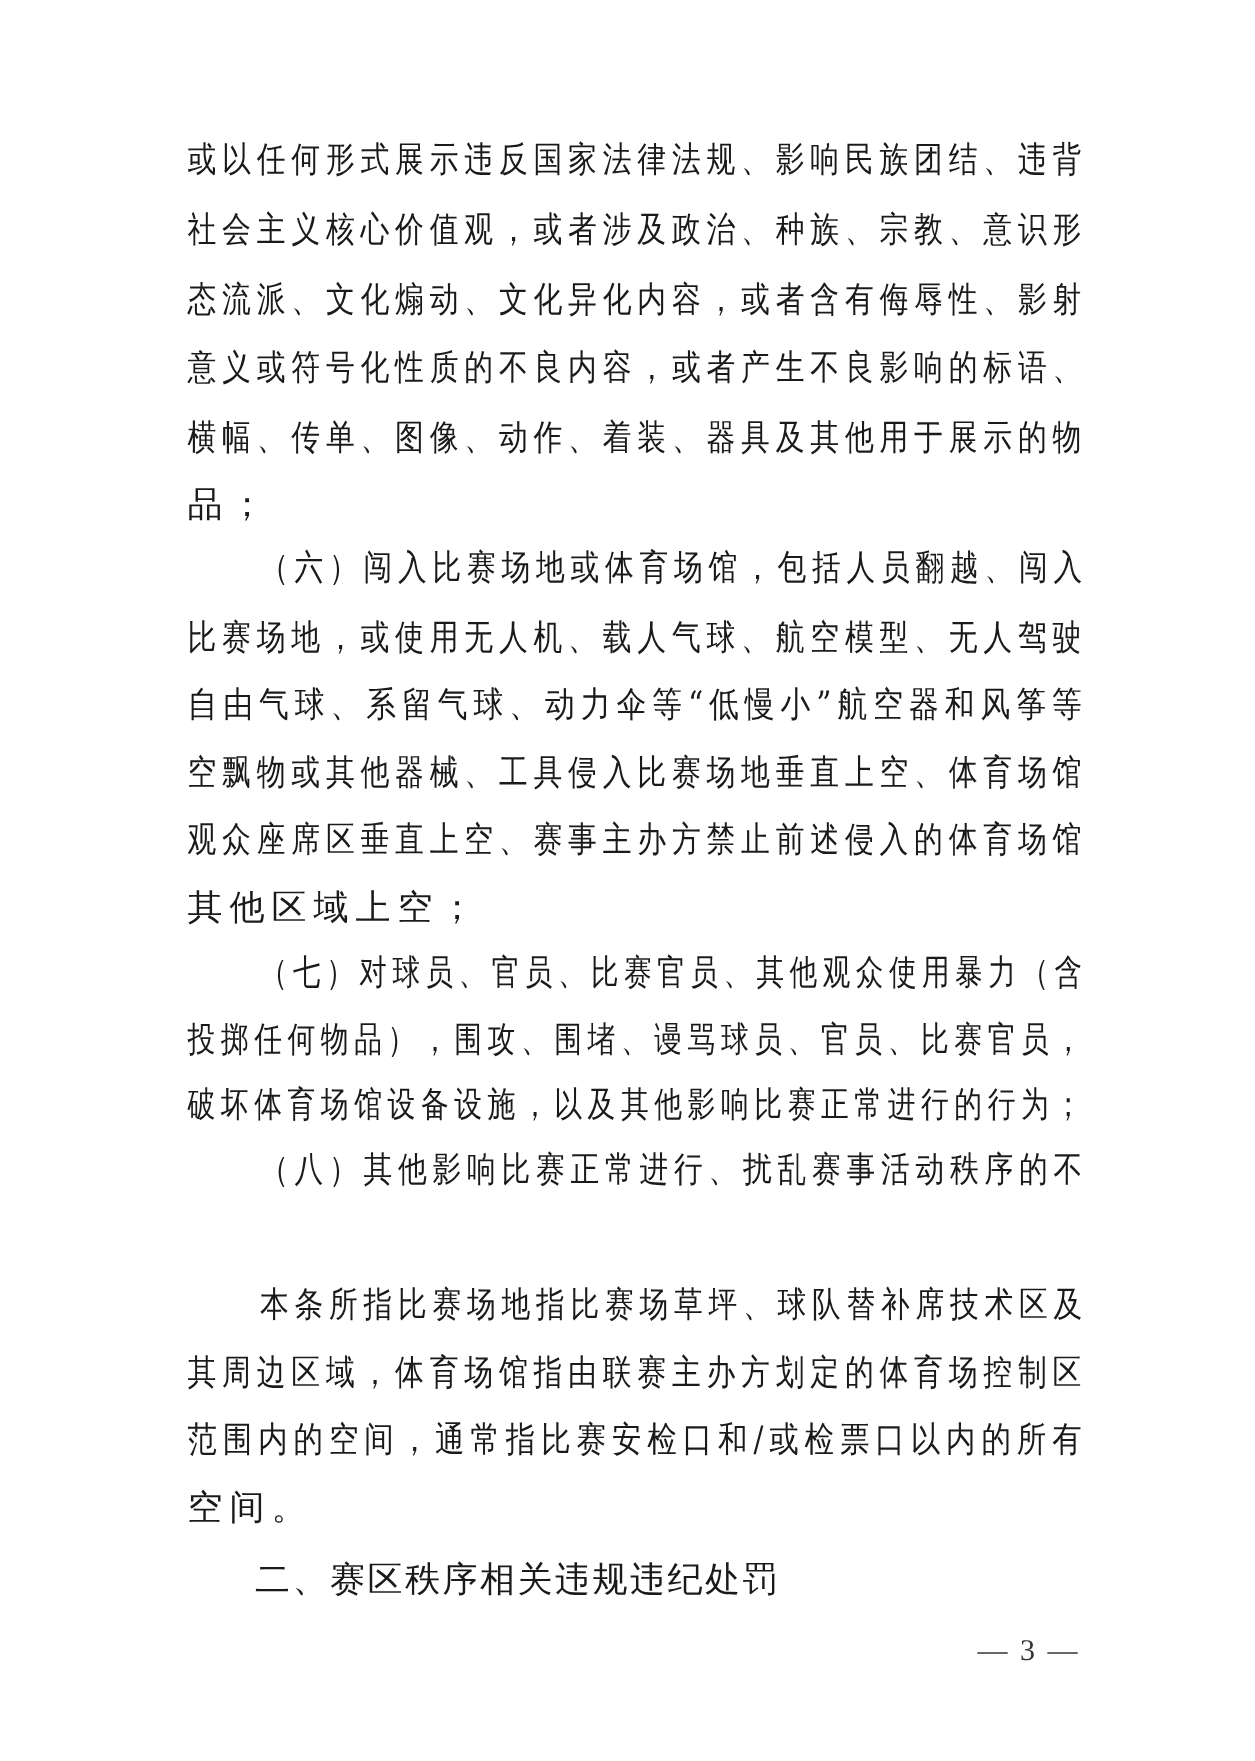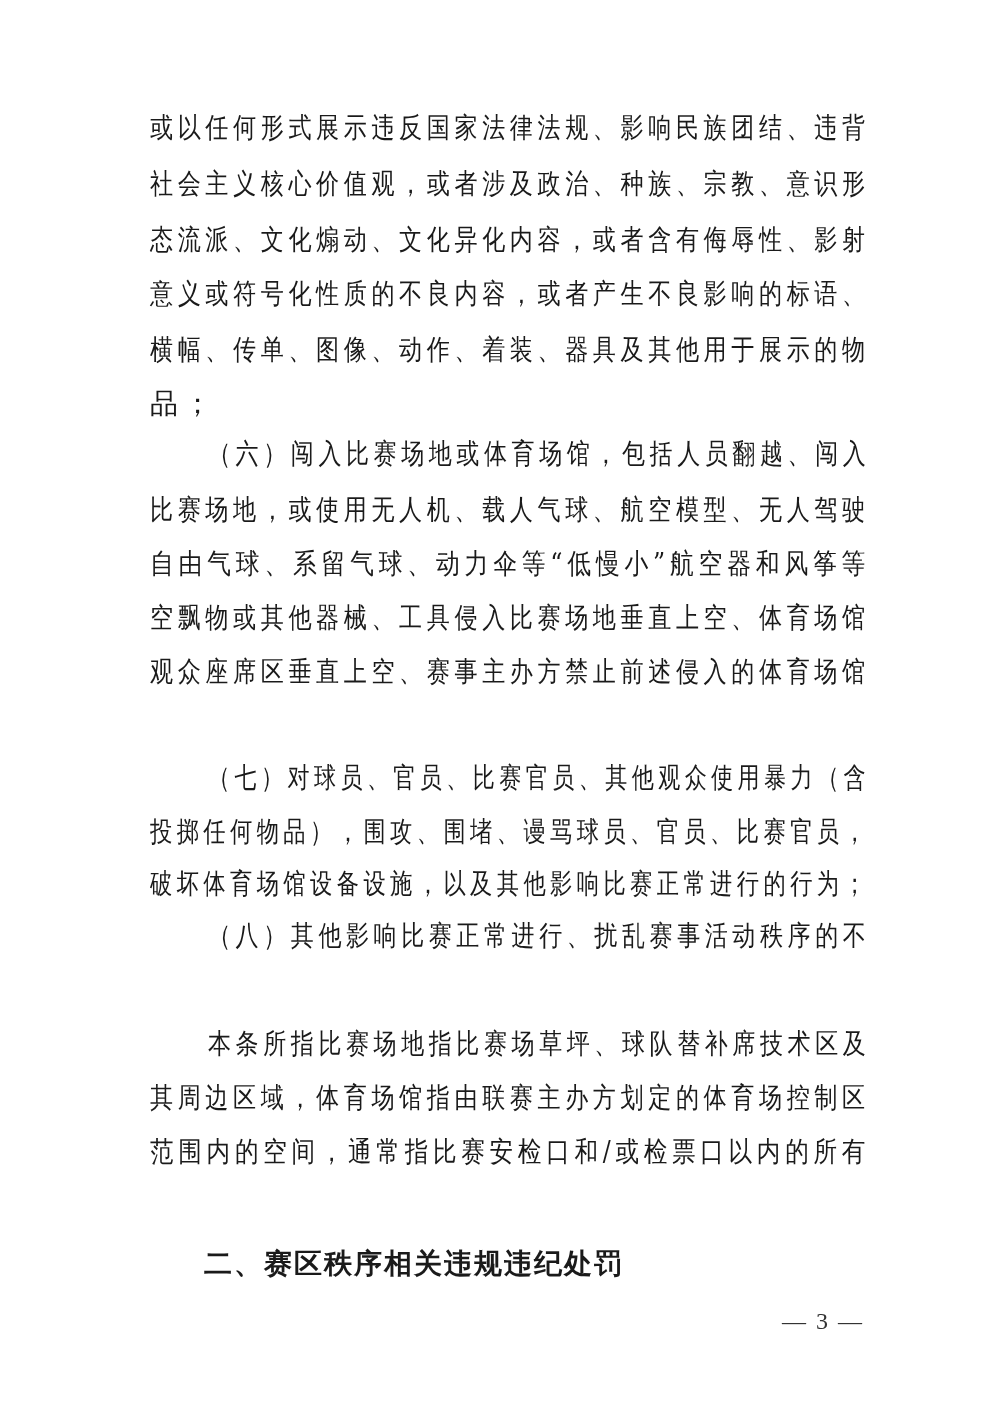--- a/index.html
+++ b/index.html
@@ -35,21 +35,21 @@
     }
     .indent {
       left: 204px;
     }
     .heading {
       position: absolute;
       left: 200px;
       top: 1246px;
       font-family: "DejaVu Sans", "Liberation Sans", sans-serif;
       font-size: 28px;
-      font-weight: bold;
+      font-weight: normal;
       line-height: 36px;
       letter-spacing: 2px;
       white-space: nowrap;
     }
     .page-number {
       position: absolute;
       left: 778px;
       top: 1306px;
       font-family: "Liberation Serif", "DejaVu Serif", serif;
       font-size: 24px;
@@ -68,27 +68,29 @@
   <div class="line" style="top: 222px; transform: scaleX(0.823799);">态流派、文化煽动、文化异化内容，或者含有侮辱性、影射</div>
   <div class="line" style="top: 276px; transform: scaleX(0.823799);">意义或符号化性质的不良内容，或者产生不良影响的标语、</div>
   <div class="line" style="top: 332px; transform: scaleX(0.823799);">横幅、传单、图像、动作、着装、器具及其他用于展示的物</div>
   <div class="line" style="top:386px">品；</div>
 
   <div class="line indent" style="top: 436px; transform: scaleX(0.82134);">（六）闯入比赛场地或体育场馆，包括人员翻越、闯入</div>
   <div class="line" style="top: 492px; transform: scaleX(0.823799);">比赛场地，或使用无人机、载人气球、航空模型、无人驾驶</div>
   <div class="line" style="top: 546px; transform: scaleX(0.851064);">自由气球、系留气球、动力伞等“低慢小”航空器和风筝等</div>
   <div class="line" style="top: 600px; transform: scaleX(0.823799);">空飘物或其他器械、工具侵入比赛场地垂直上空、体育场馆</div>
   <div class="line" style="top: 654px; transform: scaleX(0.823799);">观众座席区垂直上空、赛事主办方禁止前述侵入的体育场馆</div>
+  <div class="line" style="top:708px">其他区域上空；</div>
 
   <div class="line indent" style="top: 760px; transform: scaleX(0.788095);">（七）对球员、官员、比赛官员、其他观众使用暴力（含</div>
   <div class="line" style="top: 814px; transform: scaleX(0.793826);">投掷任何物品），围攻、围堵、谩骂球员、官员、比赛官员，</div>
   <div class="line" style="top: 866px; transform: scaleX(0.793826);">破坏体育场馆设备设施，以及其他影响比赛正常进行的行为；</div>
 
   <div class="line indent" style="top: 918px; transform: scaleX(0.82134);">（八）其他影响比赛正常进行、扰乱赛事活动秩序的不</div>
 
   <div class="line indent" style="top: 1026px; transform: scaleX(0.82134);">本条所指比赛场地指比赛场草坪、球队替补席技术区及</div>
   <div class="line" style="top: 1080px; transform: scaleX(0.823799);">其周边区域，体育场馆指由联赛主办方划定的体育场控制区</div>
   <div class="line" style="top: 1134px; transform: scaleX(0.842105);">范围内的空间，通常指比赛安检口和/或检票口以内的所有</div>
+  <div class="line" style="top:1188px">空间。</div>
 
   <div class="heading">二、赛区秩序相关违规违纪处罚</div>
 
   <div class="page-number">— 3 —</div>
 </div>
 
 </body></html>

